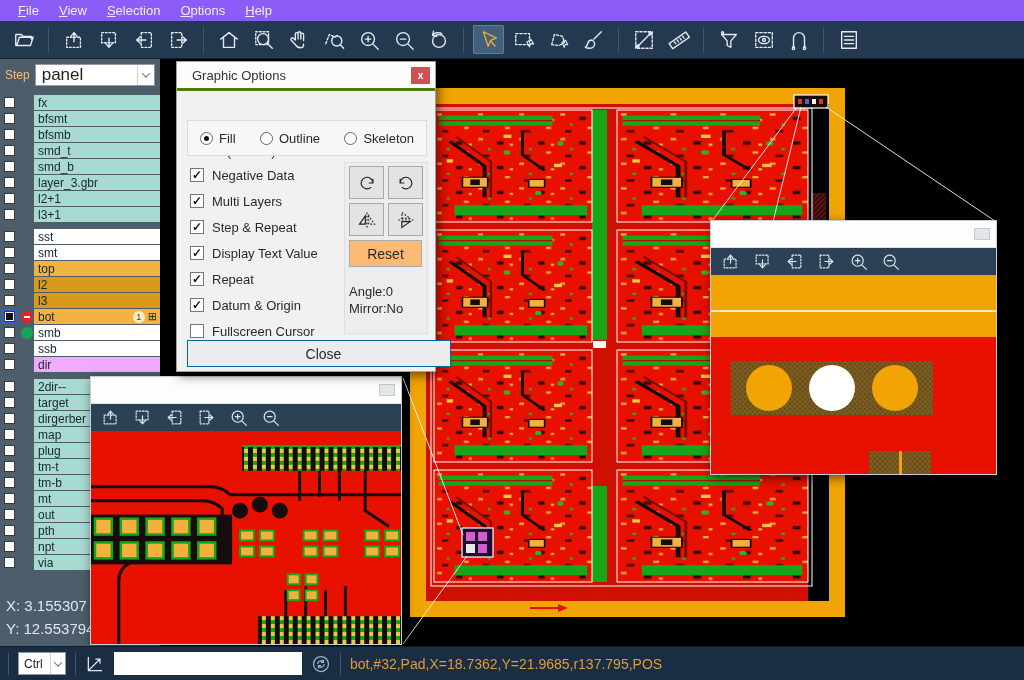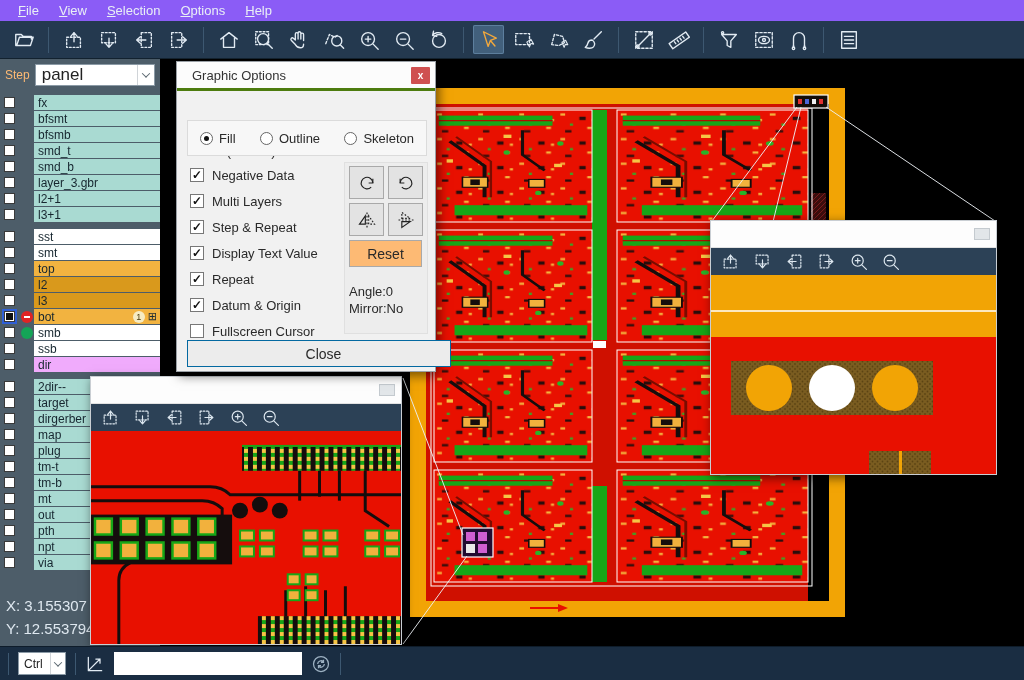--- a/index.html
+++ b/index.html
@@ -930,15 +930,16 @@
     </div>
     <div class="ssep"></div>
     <svg class="ticon" width="20" height="20" viewBox="0 0 24 24">
         <use href="#i-angle"></use>
       </svg>
     <input class="cmd-input" value="" style="">
     <svg width="20" height="20" viewBox="0 0 24 24" style="stroke:#9db1c2; fill:none; stroke-width:1.5;">
         <use href="#i-refresh"></use>
       </svg>
     <div class="ssep"></div>
+    <span class="sel-info">bot,#32,Pad,X=18.7362,Y=21.9685,r137.795,POS</span>
   </div>
 
 </div>
 
 </body></html>

